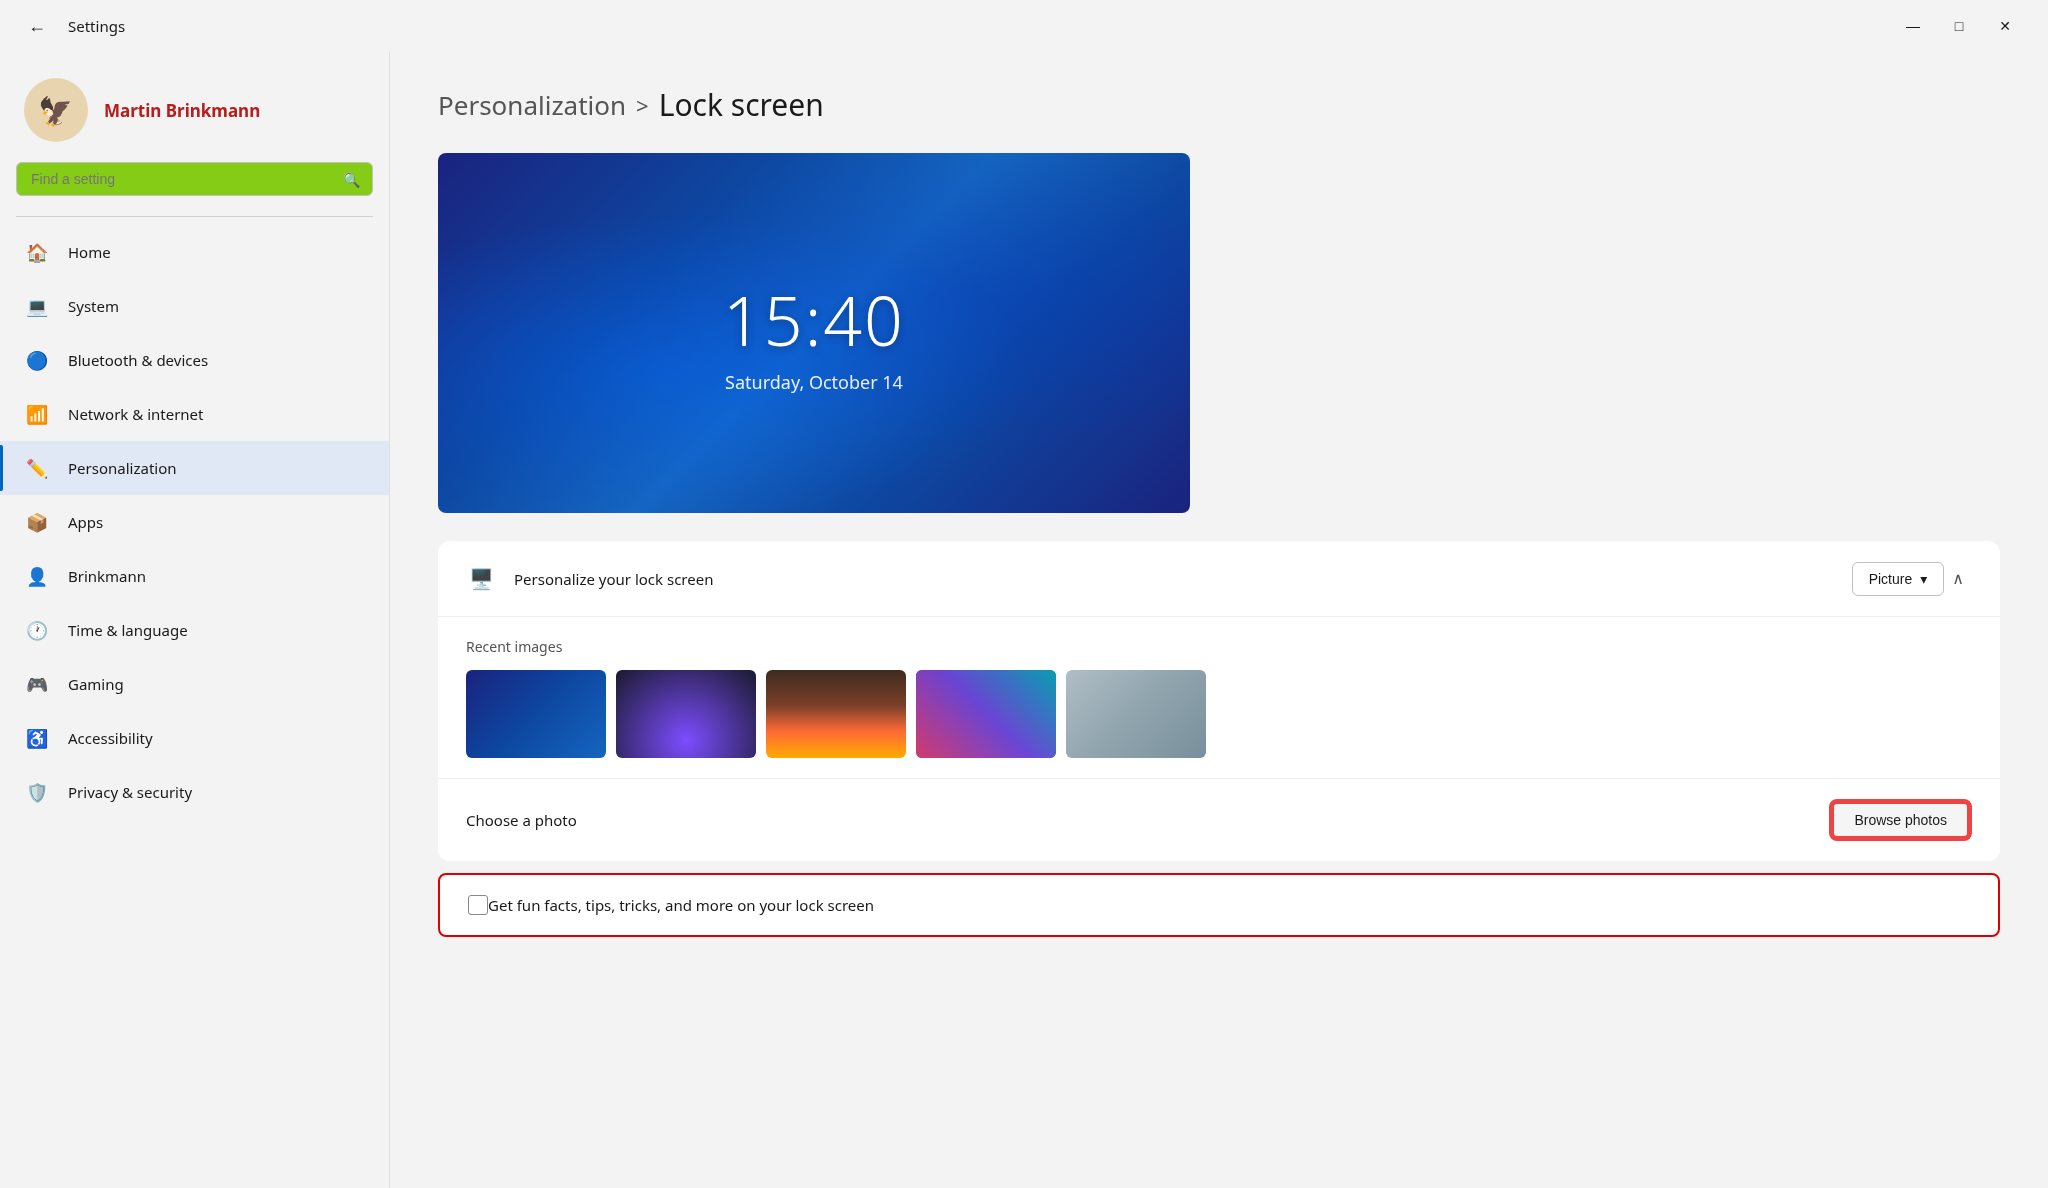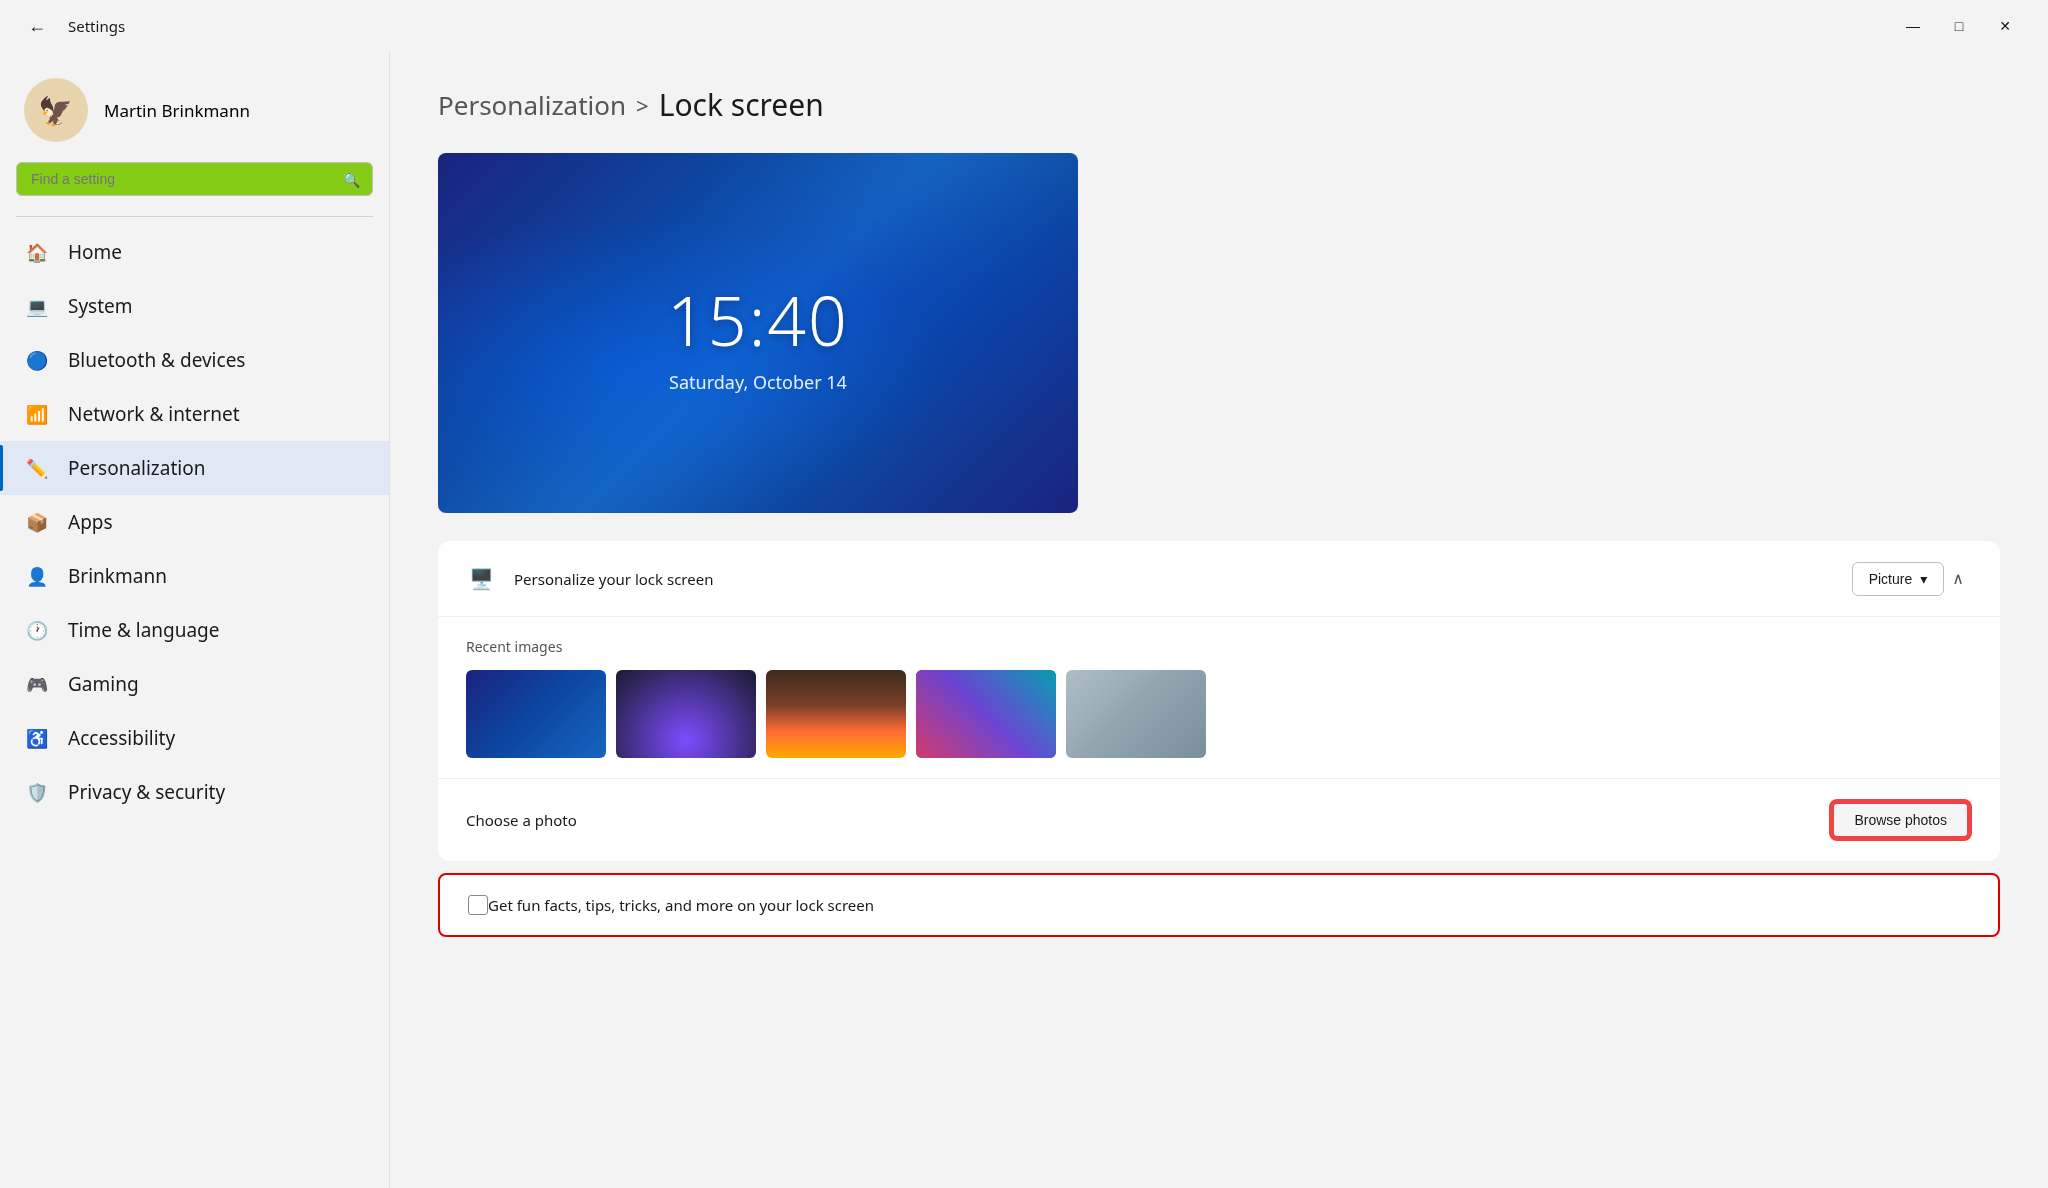--- a/index.html
+++ b/index.html
@@ -85,22 +85,22 @@
       background: #e8d5b0;
       overflow: hidden;
       flex-shrink: 0;
       display: flex;
       align-items: center;
       justify-content: center;
       font-size: 28px;
     }
     .user-name {
       font-size: 17px;
-      font-weight: 400;
-      color: #000000;
+      font-weight: 700;
+      color: #b91c1c;
     }
     .search-bar {
       margin: 0 16px 16px;
       position: relative;
     }
     .search-bar input {
       width: 100%;
       padding: 8px 40px 8px 14px;
       border: 1px solid #c0c0c0;
       border-radius: 6px;
@@ -148,21 +148,21 @@
     .nav-icon {
       width: 28px;
       height: 28px;
       display: flex;
       align-items: center;
       justify-content: center;
       flex-shrink: 0;
       font-size: 18px;
     }
     .nav-label {
-      font-size: 19px;
+      font-size: 15px;
       color: #1a1a1a;
     }
     
     .main {
       flex: 1;
       background: #f3f3f3;
       overflow-y: auto;
       padding: 32px 48px;
     }
     .breadcrumb {
@@ -179,21 +179,21 @@
     .breadcrumb-separator {
       font-size: 22px;
       color: #555;
     }
     .breadcrumb-current {
       font-size: 30px;
       color: #1a1a1a;
       font-weight: 400;
     }
     .lock-preview {
-      width: 640px;
+      width: 752px;
       height: 360px;
       border-radius: 8px;
       overflow: hidden;
       margin-bottom: 28px;
       position: relative;
       background: linear-gradient(135deg, #1a237e 0%, #0d47a1 30%, #1565c0 50%, #0d47a1 70%, #1a237e 100%);
       display: flex;
       flex-direction: column;
       align-items: center;
       justify-content: center;

